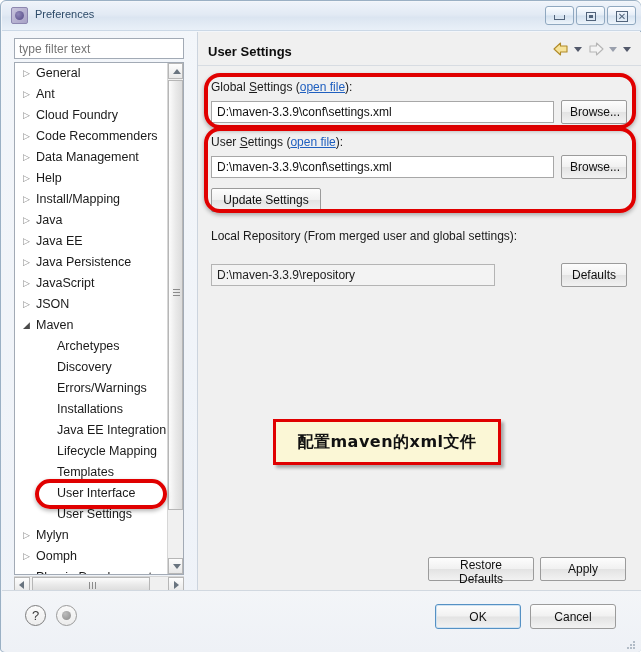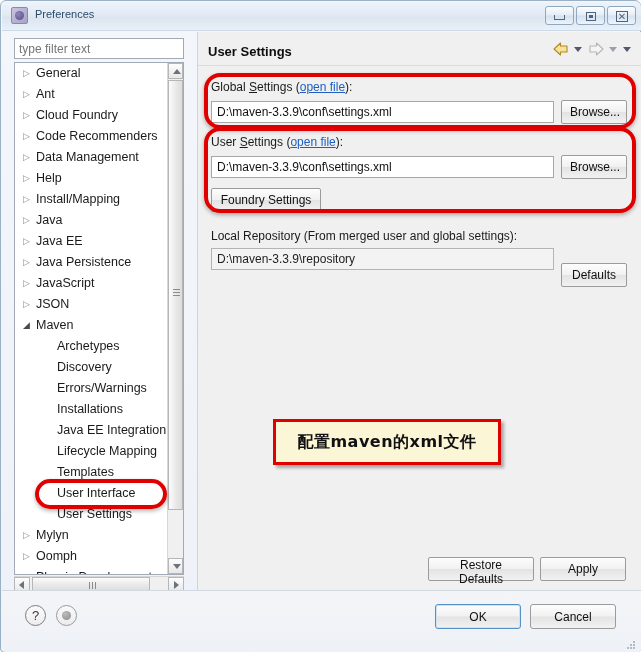--- a/index.html
+++ b/index.html
@@ -525,24 +525,24 @@
       <span>Global </span><span class="ul">S</span><span>ettings (</span><span class="link">open file</span><span>):</span>
     </div>
     <input class="path-input" style="left: 13px; top: 69px; width: 343px;" value="D:\maven-3.3.9\conf\settings.xml">
     <button class="btn" style="left:363px; top:68px; width:66px;">Browse...</button>
 
     <div class="section-label" style="left:13px; top:103px;">
       <span>User </span><span class="ul">S</span><span>ettings (</span><span class="link">open file</span><span>):</span>
     </div>
     <input class="path-input" style="left: 13px; top: 124px; width: 343px;" value="D:\maven-3.3.9\conf\settings.xml">
     <button class="btn" style="left:363px; top:123px; width:66px;">Browse...</button>
-    <button class="btn" style="left:13px; top:156px; width:110px;">Foundry Settings</button>
+    <button class="btn" style="left:13px; top:156px; width:110px;">Update Settings</button>
 
     <div class="section-label" style="left:13px; top:197px;">Local Repository (From merged user and global settings):</div>
-    <input class="path-input readonly" style="left: 13px; top: 216px; width: 343px;" readonly="" value="D:\maven-3.3.9\repository">
+    <input class="path-input readonly" style="left: 13px; top: 232px; width: 284px;" readonly="" value="D:\maven-3.3.9\repository">
     <button class="btn" style="left:363px; top:231px; width:66px;">Defaults</button>
 
     <button class="btn" style="left:230px; top:525px; width:106px;">Restore Defaults</button>
     <button class="btn" style="left:342px; top:525px; width:86px;">Apply</button>
   </div>
 
   <div class="redbox" style="left:203px; top:72px; width:432px; height:56px;"></div>
   <div class="redbox" style="left:203px; top:126px; width:432px; height:86px;"></div>
 
   <div class="note">

